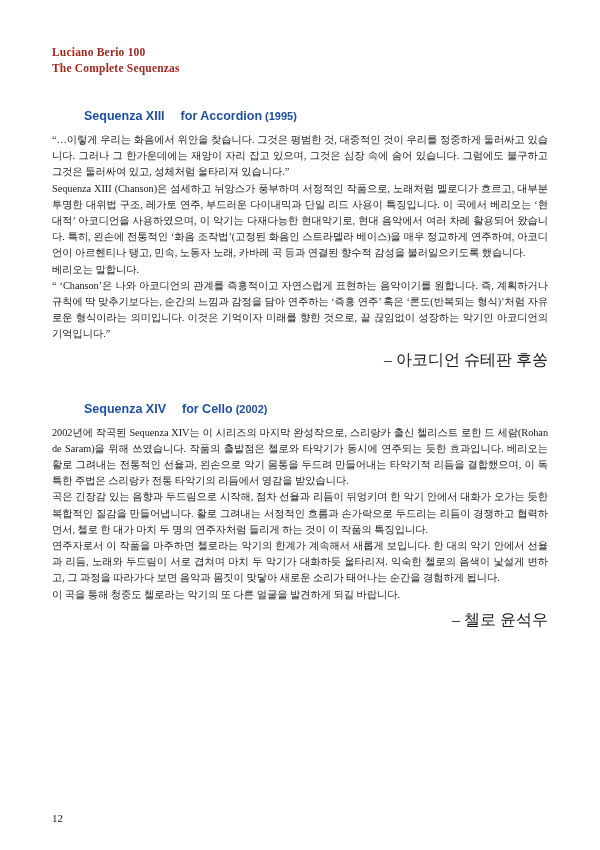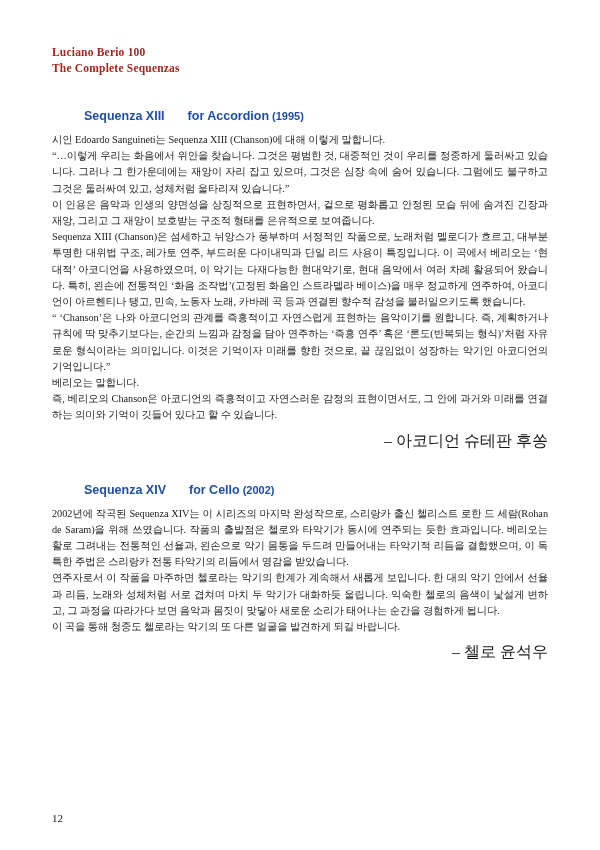--- a/index.html
+++ b/index.html
@@ -47,21 +47,21 @@
     font-family: "Liberation Sans", sans-serif;
     font-weight: bold;
     font-size: 12.5px;
     margin-left: 32px;
   }
   .sec-inst {
     color: #1f4fa3;
     font-family: "Liberation Sans", sans-serif;
     font-weight: bold;
     font-size: 12.5px;
-    margin-left: 23px;
+    margin-left: 16px;
     text-align: right;
   }
   .sec-year {
     color: #1f4fa3;
     font-family: "Liberation Sans", sans-serif;
     font-weight: bold;
     font-size: 11px;
     margin-left: 3px;
   }
   .para {
@@ -100,36 +100,34 @@
 
   <div class="header">
     <div class="header-line">Luciano Berio 100</div>
     <div class="header-line">The Complete Sequenzas</div>
   </div>
 
   <div class="section">
     <div class="section-title">
       <span class="sec-num">Sequenza XIII</span><span class="sec-inst">for Accordion</span><span class="sec-year">(1995)</span>
     </div>
-    <p class="para">시인 Edoardo Sanguineti는 Sequenza XIII (Chanson)에 대해 이렇게 말합니다.</p>
     <p class="para">“…이렇게 우리는 화음에서 위안을 찾습니다. 그것은 평범한 것, 대중적인 것이 우리를 정중하게 둘러싸고 있습니다. 그러나 그 한가운데에는 재앙이 자리 잡고 있으며, 그것은 심장 속에 숨어 있습니다. 그럼에도 불구하고 그것은 둘러싸여 있고, 성체처럼 울타리져 있습니다.”</p>
-    <p class="para">이 인용은 음악과 인생의 양면성을 상징적으로 표현하면서, 겉으로 평화롭고 안정된 모습 뒤에 숨겨진 긴장과 재앙, 그리고 그 재앙이 보호받는 구조적 형태를 은유적으로 보여줍니다.</p>
     <p class="para">Sequenza XIII (Chanson)은 섬세하고 뉘앙스가 풍부하며 서정적인 작품으로, 노래처럼 멜로디가 흐르고, 대부분 투명한 대위법 구조, 레가토 연주, 부드러운 다이내믹과 단일 리드 사용이 특징입니다. 이 곡에서 베리오는 ‘현대적’ 아코디언을 사용하였으며, 이 악기는 다재다능한 현대악기로, 현대 음악에서 여러 차례 활용되어 왔습니다. 특히, 왼손에 전통적인 ‘화음 조작법’(고정된 화음인 스트라델라 베이스)을 매우 정교하게 연주하여, 아코디언이 아르헨티나 탱고, 민속, 노동자 노래, 카바레 곡 등과 연결된 향수적 감성을 불러일으키도록 했습니다.</p>
+    <p class="para">베리오는 말합니다.</p>
     <p class="para">“ ‘Chanson’은 나와 아코디언의 관계를 즉흥적이고 자연스럽게 표현하는 음악이기를 원합니다. 즉, 계획하거나 규칙에 딱 맞추기보다는, 순간의 느낌과 감정을 담아 연주하는 ‘즉흥 연주’ 혹은 ‘론도(반복되는 형식)’처럼 자유로운 형식이라는 의미입니다. 이것은 기억이자 미래를 향한 것으로, 끝 끊임없이 성장하는 악기인 아코디언의 기억입니다.”</p>
-    <p class="para">베리오는 말합니다.</p>
-    <p class="para">즉, 베리오의 Chanson은 아코디언의 즉흥적이고 자연스러운 감정의 표현이면서도, 그 안에 과거와 미래를 연결하는 의미와 기억이 깃들어 있다고 할 수 있습니다.</p>
     <p class="signature">– 아코디언 슈테판 후쏭</p>
   </div>
 
   <div class="spacer-between-sections"></div>
 
   <div class="section">
     <div class="section-title">
       <span class="sec-num">Sequenza XIV</span><span class="sec-inst">for Cello</span><span class="sec-year">(2002)</span>
     </div>
     <p class="para">2002년에 작곡된 Sequenza XIV는 이 시리즈의 마지막 완성작으로, 스리랑카 출신 첼리스트 로한 드 세람(Rohan de Saram)을 위해 쓰였습니다. 작품의 출발점은 첼로와 타악기가 동시에 연주되는 듯한 효과입니다. 베리오는 활로 그려내는 전통적인 선율과, 왼손으로 악기 몸통을 두드려 만들어내는 타악기적 리듬을 결합했으며, 이 독특한 주법은 스리랑카 전통 타악기의 리듬에서 영감을 받았습니다.</p>
-    <p class="para">연주자로서 이 작품을 마주하면 첼로라는 악기의 한계가 계속해서 새롭게 보입니다. 한 대의 악기 안에서 선율과 리듬, 노래와 성체처럼 서로 겹쳐며 마치 두 악기가 대화하듯 울립니다. 익숙한 첼로의 음색이 낯설게 변하고, 그 과정을 따라가다 보면 음악과 몸짓이 맞닿아 새로운 소리가 태어나는 순간을 경험하게 됩니다.</p>
+    <p class="para">곡은 긴장감 있는 음향과 두드림으로 시작해, 점차 선율과 리듬이 뒤엉키며 한 악기 안에서 대화가 오가는 듯한 복합적인 질감을 만들어냅니다. 활로 그려내는 서정적인 흐름과 손가락으로 두드리는 리듬이 경쟁하고 협력하면서, 첼로 한 대가 마치 두 명의 연주자처럼 들리게 하는 것이 이 작품의 특징입니다.</p>
+    <p class="para">연주자로서 이 작품을 마주하면 첼로라는 악기의 한계가 계속해서 새롭게 보입니다. 한 대의 악기 안에서 선율과 리듬, 노래와 두드림이 서로 겹쳐며 마치 두 악기가 대화하듯 울타리져. 익숙한 첼로의 음색이 낯설게 변하고, 그 과정을 따라가다 보면 음악과 몸짓이 맞닿아 새로운 소리가 태어나는 순간을 경험하게 됩니다.</p>
     <p class="para">이 곡을 통해 청중도 첼로라는 악기의 또 다른 얼굴을 발견하게 되길 바랍니다.</p>
     <p class="signature">– 첼로 윤석우</p>
   </div>
 
   <div class="page-number">12</div>
 </div>
 
 </body></html>

